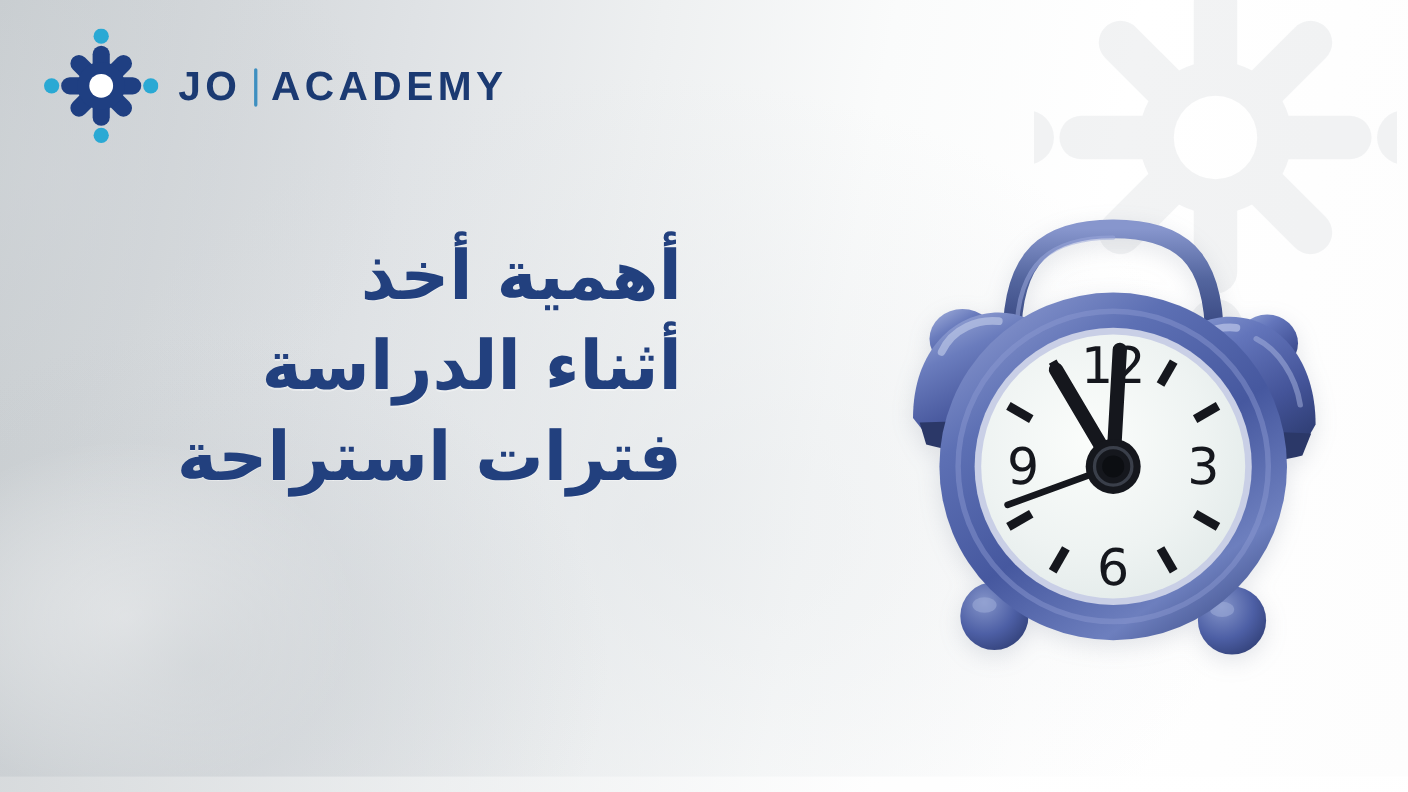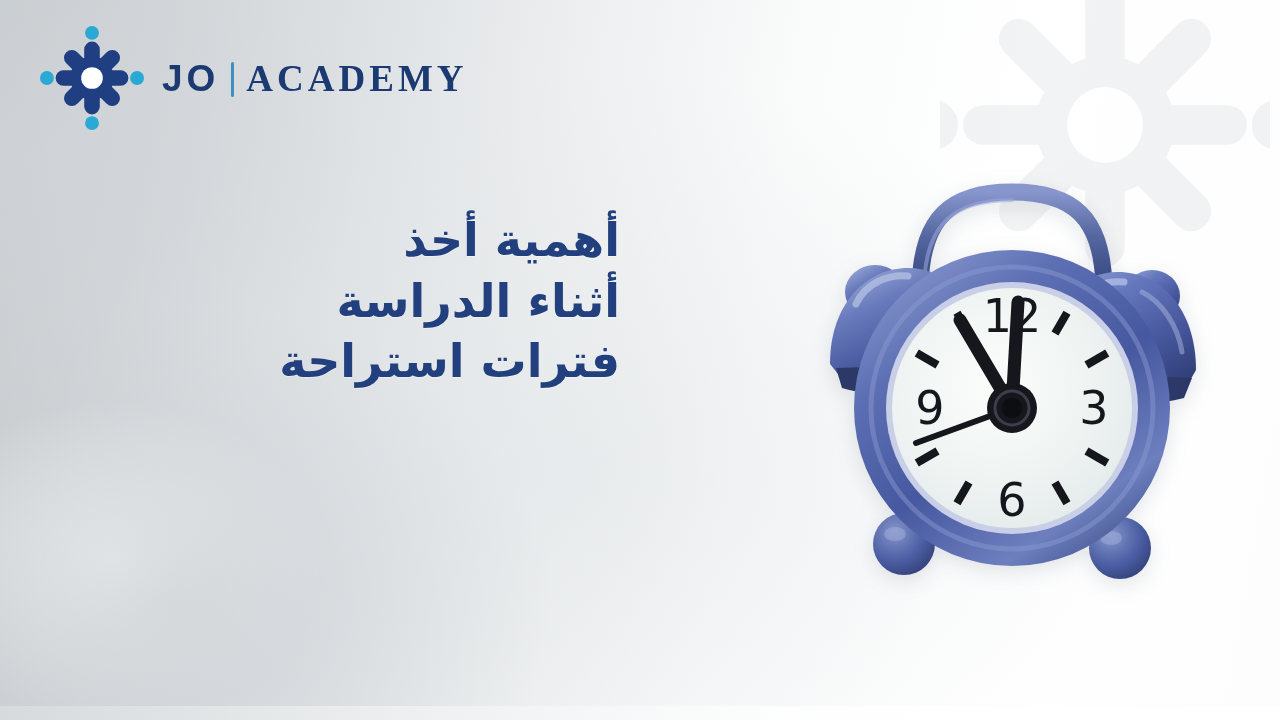--- a/index.html
+++ b/index.html
@@ -36,41 +36,41 @@
   .logo-mark{width:104px;height:104px;flex:0 0 104px;}
   .logo-mark svg{width:100%;height:100%;display:block;}
   .wordmark{
     display:flex;align-items:flex-end;gap:11px;
     font-size:37px;font-weight:700;letter-spacing:4px;line-height:1;
     color:#1b3a72;
     font-family:"Liberation Sans","DejaVu Sans",sans-serif;
     white-space:nowrap;
   }
   .wordmark .jo{color:#1b3a72;}
-  .wordmark .academy{color:#1b3a72;font-family:Liberation Serif, serif;}
+  .wordmark .academy{color:#1b3a72;}
   .wordmark .divider{
     width:3px;height:35px;background:#3e8fc0;border-radius:2px;display:inline-block;
     margin:0 1px;
   }
 
   
   .headline{
     position:absolute;left:150px;top:210px;width:470px;
     direction:rtl;text-align:right;
     color:#22407e;
     font-weight:700;
-    font-size:46px;line-height:1.32;
+    font-size:62px;line-height:1.32;
     letter-spacing:0px;
     text-shadow:0 1px 0 rgba(255,255,255,.35);
   }
   .headline .line{display:block;white-space:nowrap;}
 
   
   .clock{
-    position:absolute;left:812px;top:96px;width:400px;height:520px;
+    position:absolute;left:812px;top:112px;width:400px;height:520px;
   }
   .clock svg{width:100%;height:100%;display:block;
     filter:drop-shadow(0 6px 10px rgba(90,100,125,0.16));}
 </style>
 </head>
 <body>
 
 <div class="stage">
 
   <div class="watermark">

